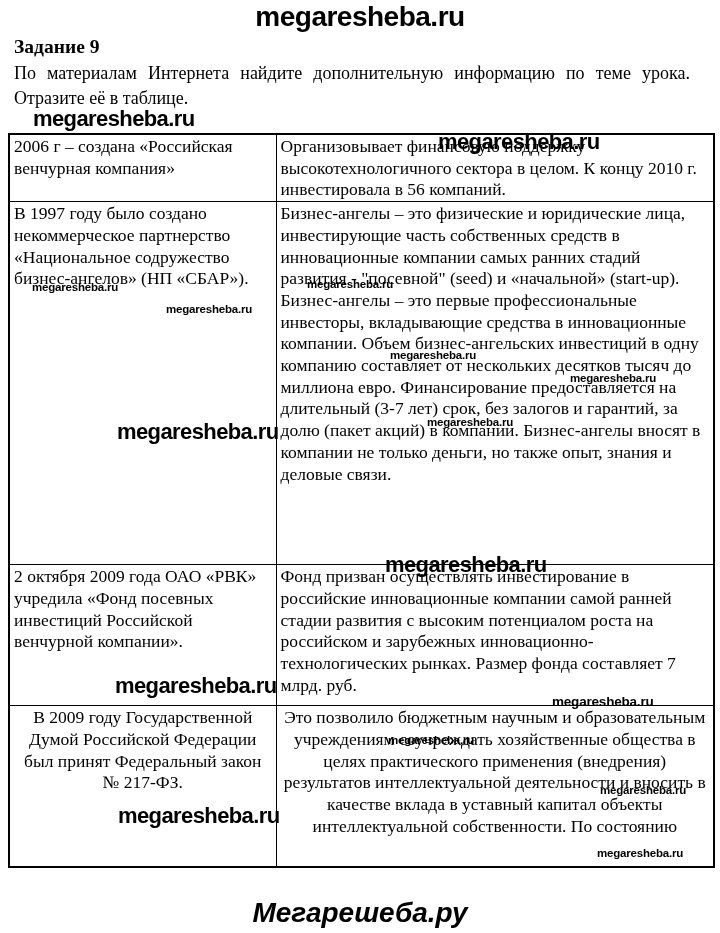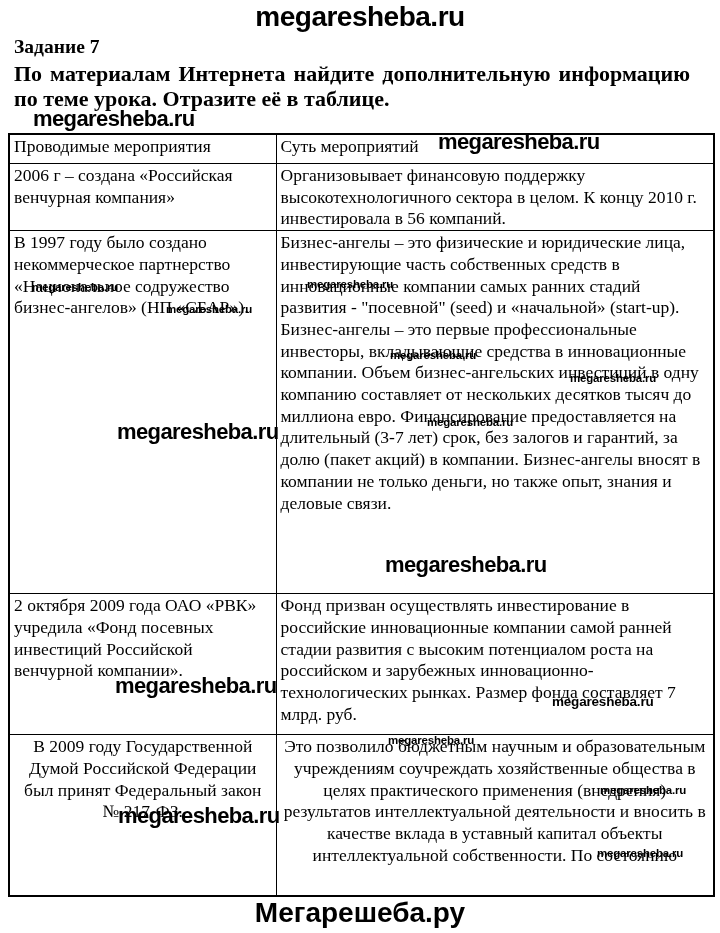--- a/index.html
+++ b/index.html
@@ -17,21 +17,21 @@
     text-align: center;
     font-family: "Liberation Sans", sans-serif;
     font-weight: bold; font-size: 28px; letter-spacing: -0.5px;
   }
   .task-label {
     position: absolute; left: 14px; top: 36px;
     font-size: 19.5px; font-weight: bold;
   }
   .instruction {
     position: absolute; left: 14px; top: 61px; width: 676px;
-    font-size: 22px; font-weight: bold;
+    font-size: 18px; font-weight: normal;
     line-height: 25px; text-align: justify;
   }
 
   table.content-table {
     position: absolute; left: 8px; top: 133px;
     width: 705px;
     border-collapse: collapse; table-layout: fixed;
     border: 2px solid #000;
   }
   col.c1 { width: 267px; }
@@ -57,44 +57,40 @@
     line-height: 1; color: #000;
   }
   .wm.lg { font-size: 22px; letter-spacing: -0.6px; }
   .wm.md { font-size: 13.5px; letter-spacing: -0.2px; }
   .wm.sm { font-size: 11.5px; letter-spacing: -0.2px; }
 
   .footer {
     position: absolute; top: 897px; left: 0; width: 100%;
     text-align: center;
     font-family: "Liberation Sans", sans-serif;
-    font-weight: bold; font-size: 28px;
+    font-weight: bold; font-size: 28px; font-style: italic;
   }
 </style>
 </head>
 <body>
 
 <div class="page">
 
   <div class="site-title">megaresheba.ru</div>
 
-  <div class="task-label">Задание 7</div>
+  <div class="task-label">Задание 9</div>
 
   <div class="instruction">По материалам Интернета найдите дополнительную информацию по теме урока. Отразите её в таблице.</div>
 
   <table class="content-table">
     <colgroup>
         <col class="c1">
         <col class="c2">
       </colgroup>
     <tbody>
-        <tr class="hdr">
-      <td>Проводимые мероприятия</td>
-      <td>Суть мероприятий</td>
-    </tr>
     <tr class="r1">
       <td>2006 г – создана «Российская венчурная компания»</td>
       <td>Организовывает финансовую поддержку высокотехнологичного сектора в целом. К концу 2010 г. инвестировала в 56 компаний.</td>
     </tr>
     <tr class="r2">
       <td>В 1997 году было создано некоммерческое партнерство «Национальное содружество бизнес-ангелов» (НП «СБАР»).</td>
       <td>Бизнес-ангелы – это физические и юридические лица, инвестирующие часть собственных средств в инновационные компании самых ранних стадий развития - "посевной" (seed) и «начальной» (start-up). Бизнес-ангелы – это первые профессиональные инвесторы, вкладывающие средства в инновационные компании. Объем бизнес-ангельских инвестиций в одну компанию составляет от нескольких десятков тысяч до миллиона евро. Финансирование предоставляется на длительный (3-7 лет) срок, без залогов и гарантий, за долю (пакет акций) в компании. Бизнес-ангелы вносят в компании не только деньги, но также опыт, знания и деловые связи.</td>
     </tr>
     <tr class="r3">
       <td>2 октября 2009 года ОАО «РВК» учредила «Фонд посевных инвестиций Российской венчурной компании».</td>

